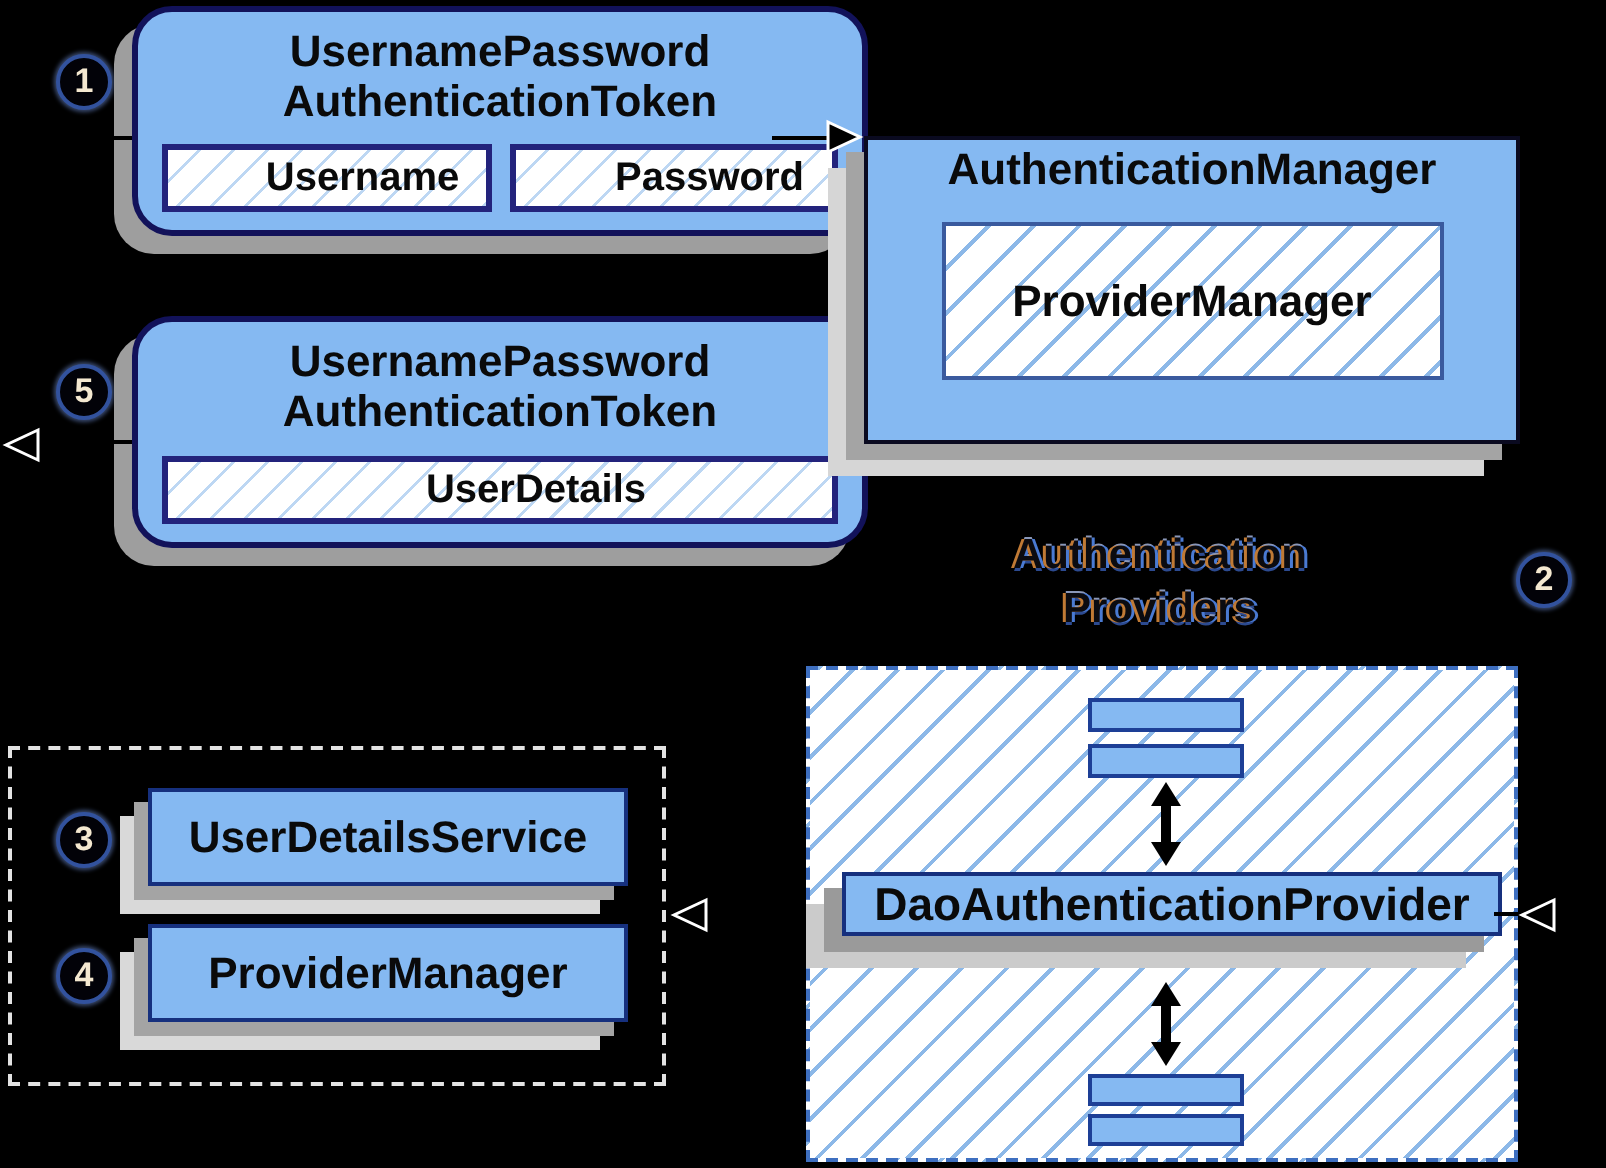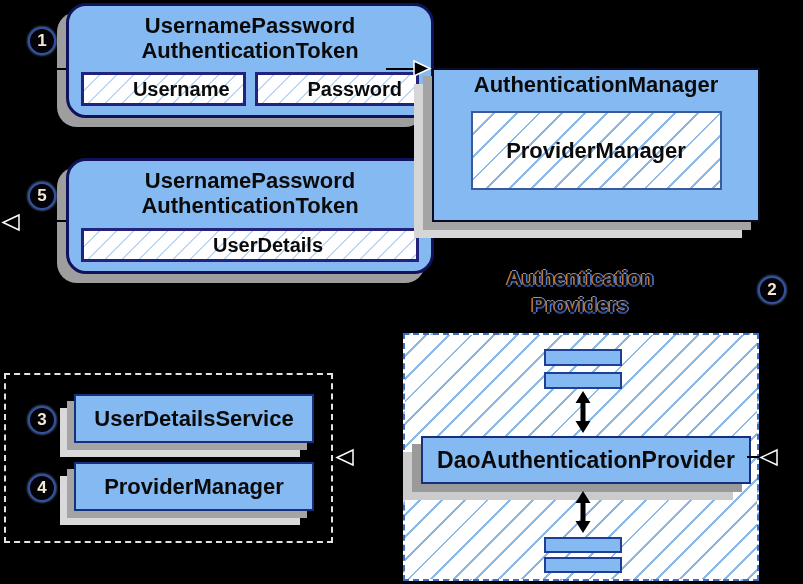--- a/index.html
+++ b/index.html
@@ -64,21 +64,21 @@
   }
   
   .prov-box{
     position:absolute; left:403px; top:333px; width:356px; height:248px;
     border:2px dashed #3e6fc0; box-sizing:border-box;
   }
   .mini-bar{
     position:absolute; left:139px; width:78px; height:17px;
     background:#85b9f2; border:2px solid #1d3f96; box-sizing:border-box;
   }
-  .dao-card{position:absolute; left:16px; top:101px; width:330px; height:48px;}
+  .dao-card{position:absolute; left:16px; top:101px; width:330px; height:32px;}
   .dao-body{
     position:absolute; inset:0; background:#85b9f2; border:2px solid #16307e;
     box-sizing:border-box; display:flex; align-items:center; justify-content:center;
     font-weight:bold; font-size:23px; color:#0a0a0a;
   }
   .dao-sh1{left:-9px; top:8px; background:#9a9a9a;}
   .dao-sh2{left:-18px; top:16px; background:#cbcbcb;}
   
   .svc-box{
     position:absolute; left:4px; top:373px; width:329px; height:170px;

